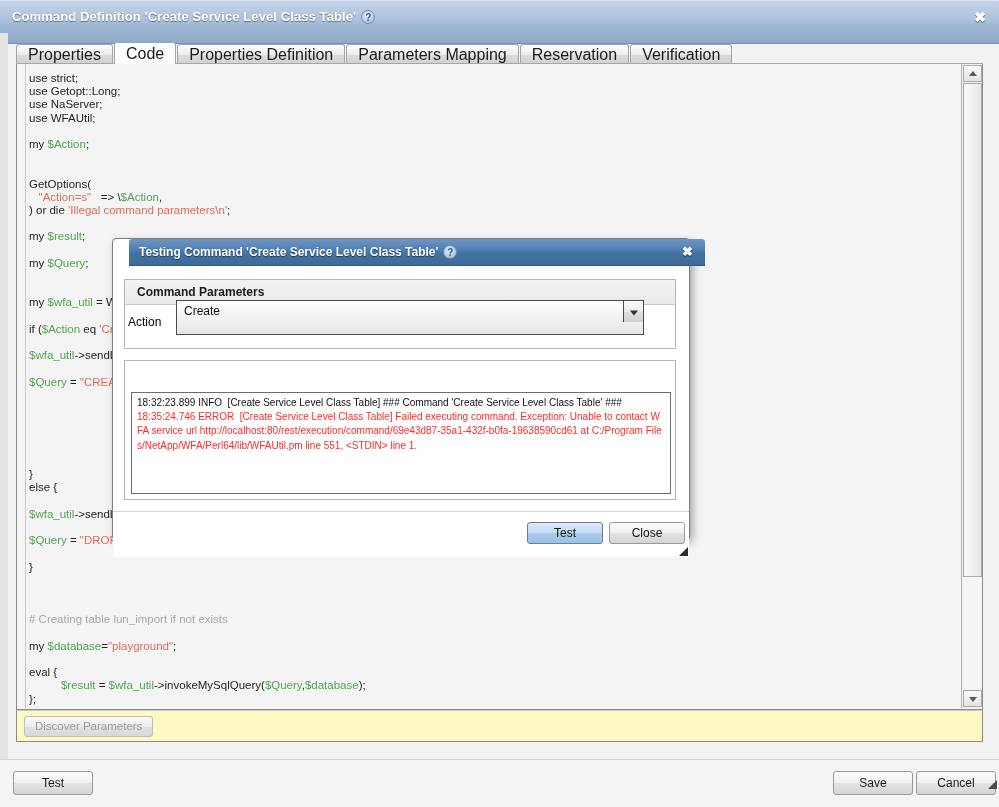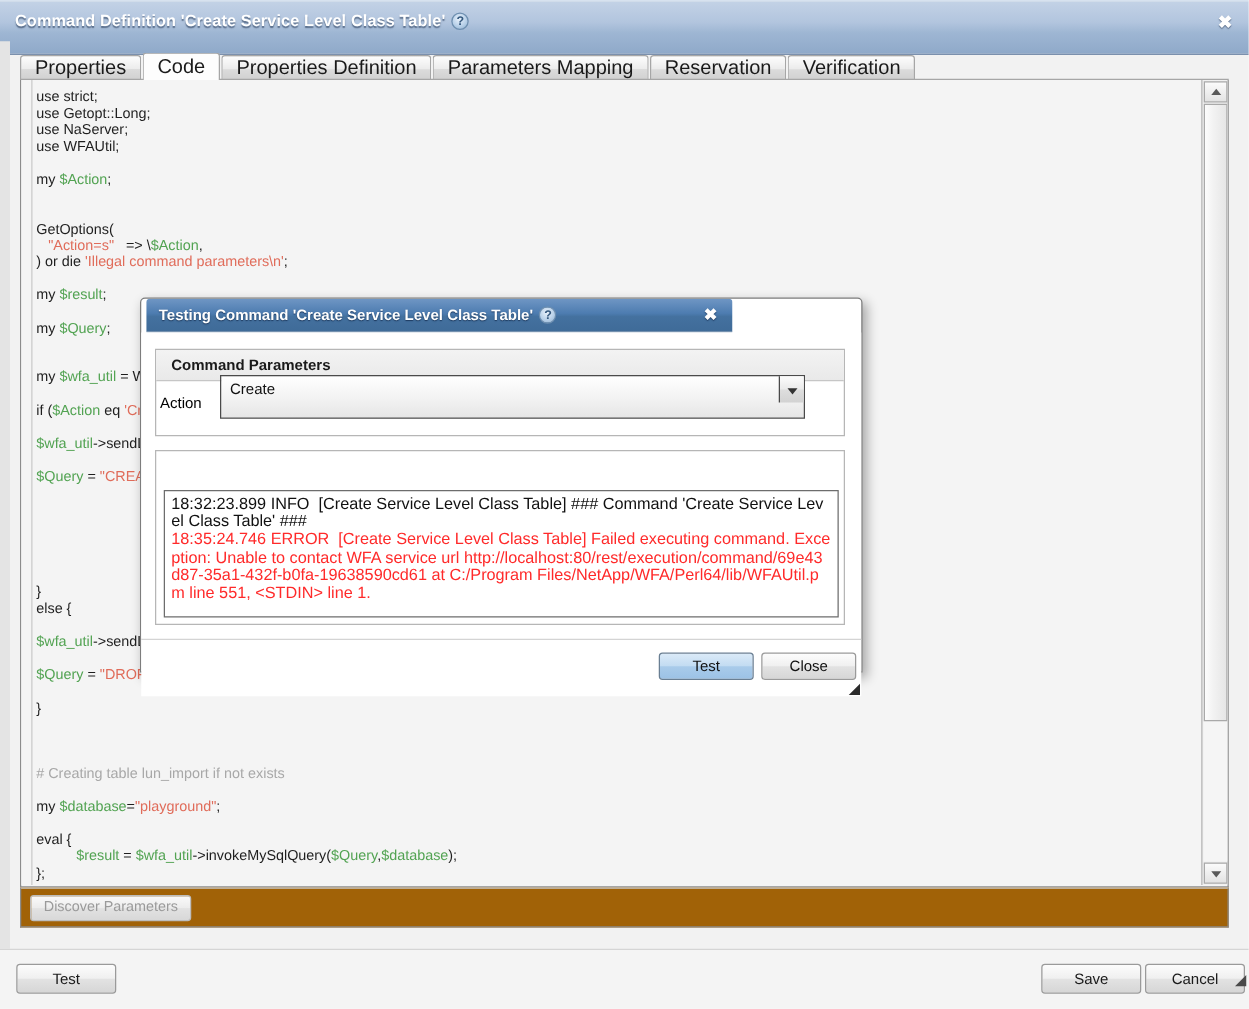--- a/index.html
+++ b/index.html
@@ -190,21 +190,21 @@
     background: linear-gradient(to right, #fcfcfc 0%, #f2f2f2 40%, #e6e6e6 100%);
     border: 1px solid #a9a9a9;
     cursor: pointer;
   }
 
   
   #discover-row {
     position: absolute;
     left: 16px; top: 710px;
     width: 967px; height: 32px;
-    background: #a16207;
+    background: #fef9c3;
     border: 1px solid #8c8c8c;
     border-top: 1px solid #c8c8c8;
   }
   #btn-discover {
     position: absolute;
     left: 7px; top: 5px;
     height: 21px;
     padding: 0 10px;
     font-size: 11.5px;
     color: #9a9a9a;
@@ -254,22 +254,22 @@
     left: 112px; top: 238px;
     width: 578px; height: 300px;
     background: #ffffff;
     border: 1px solid #7d7d7d;
     border-radius: 4px 4px 0 0;
     box-shadow: 3px 4px 9px rgba(0,0,0,0.32);
     overflow: visible;
   }
   #dlg-title-bar {
     position: absolute;
-    left: 4px; top: 0;
-    width: 469px; height: 27px;
+    left: 16px; top: 0;
+    width: 576px; height: 27px;
     background: linear-gradient(to bottom, #6f96c4 0%, #4d7cb0 45%, #44719f 55%, #3f6b98 100%);
     border-radius: 3px 3px 0 0;
     border-bottom: 1px solid #2f5a85;
   }
   #dlg-title-bar .tb-text {
     position: absolute;
     left: 10px; top: 6px;
     font-size: 12px;
     font-weight: bold;
     color: #ffffff;
@@ -359,21 +359,21 @@
   #log-box {
     position: absolute;
     left: 6px; top: 31px;
     width: 540px; height: 102px;
     background: #ffffff;
     border: 1px solid #6d6d6d;
     overflow: hidden;
     padding: 3px 5px;
   }
   .log-line {
-    font-size: 13px;
+    font-size: 10px;
     line-height: 14.2px;
     color: #111111;
     white-space: pre-wrap;
     word-break: break-all;
   }
   .log-err { color: #ff2a2a; }
 
   #dlg-footer {
     position: absolute;
     left: 0; top: 272px;

